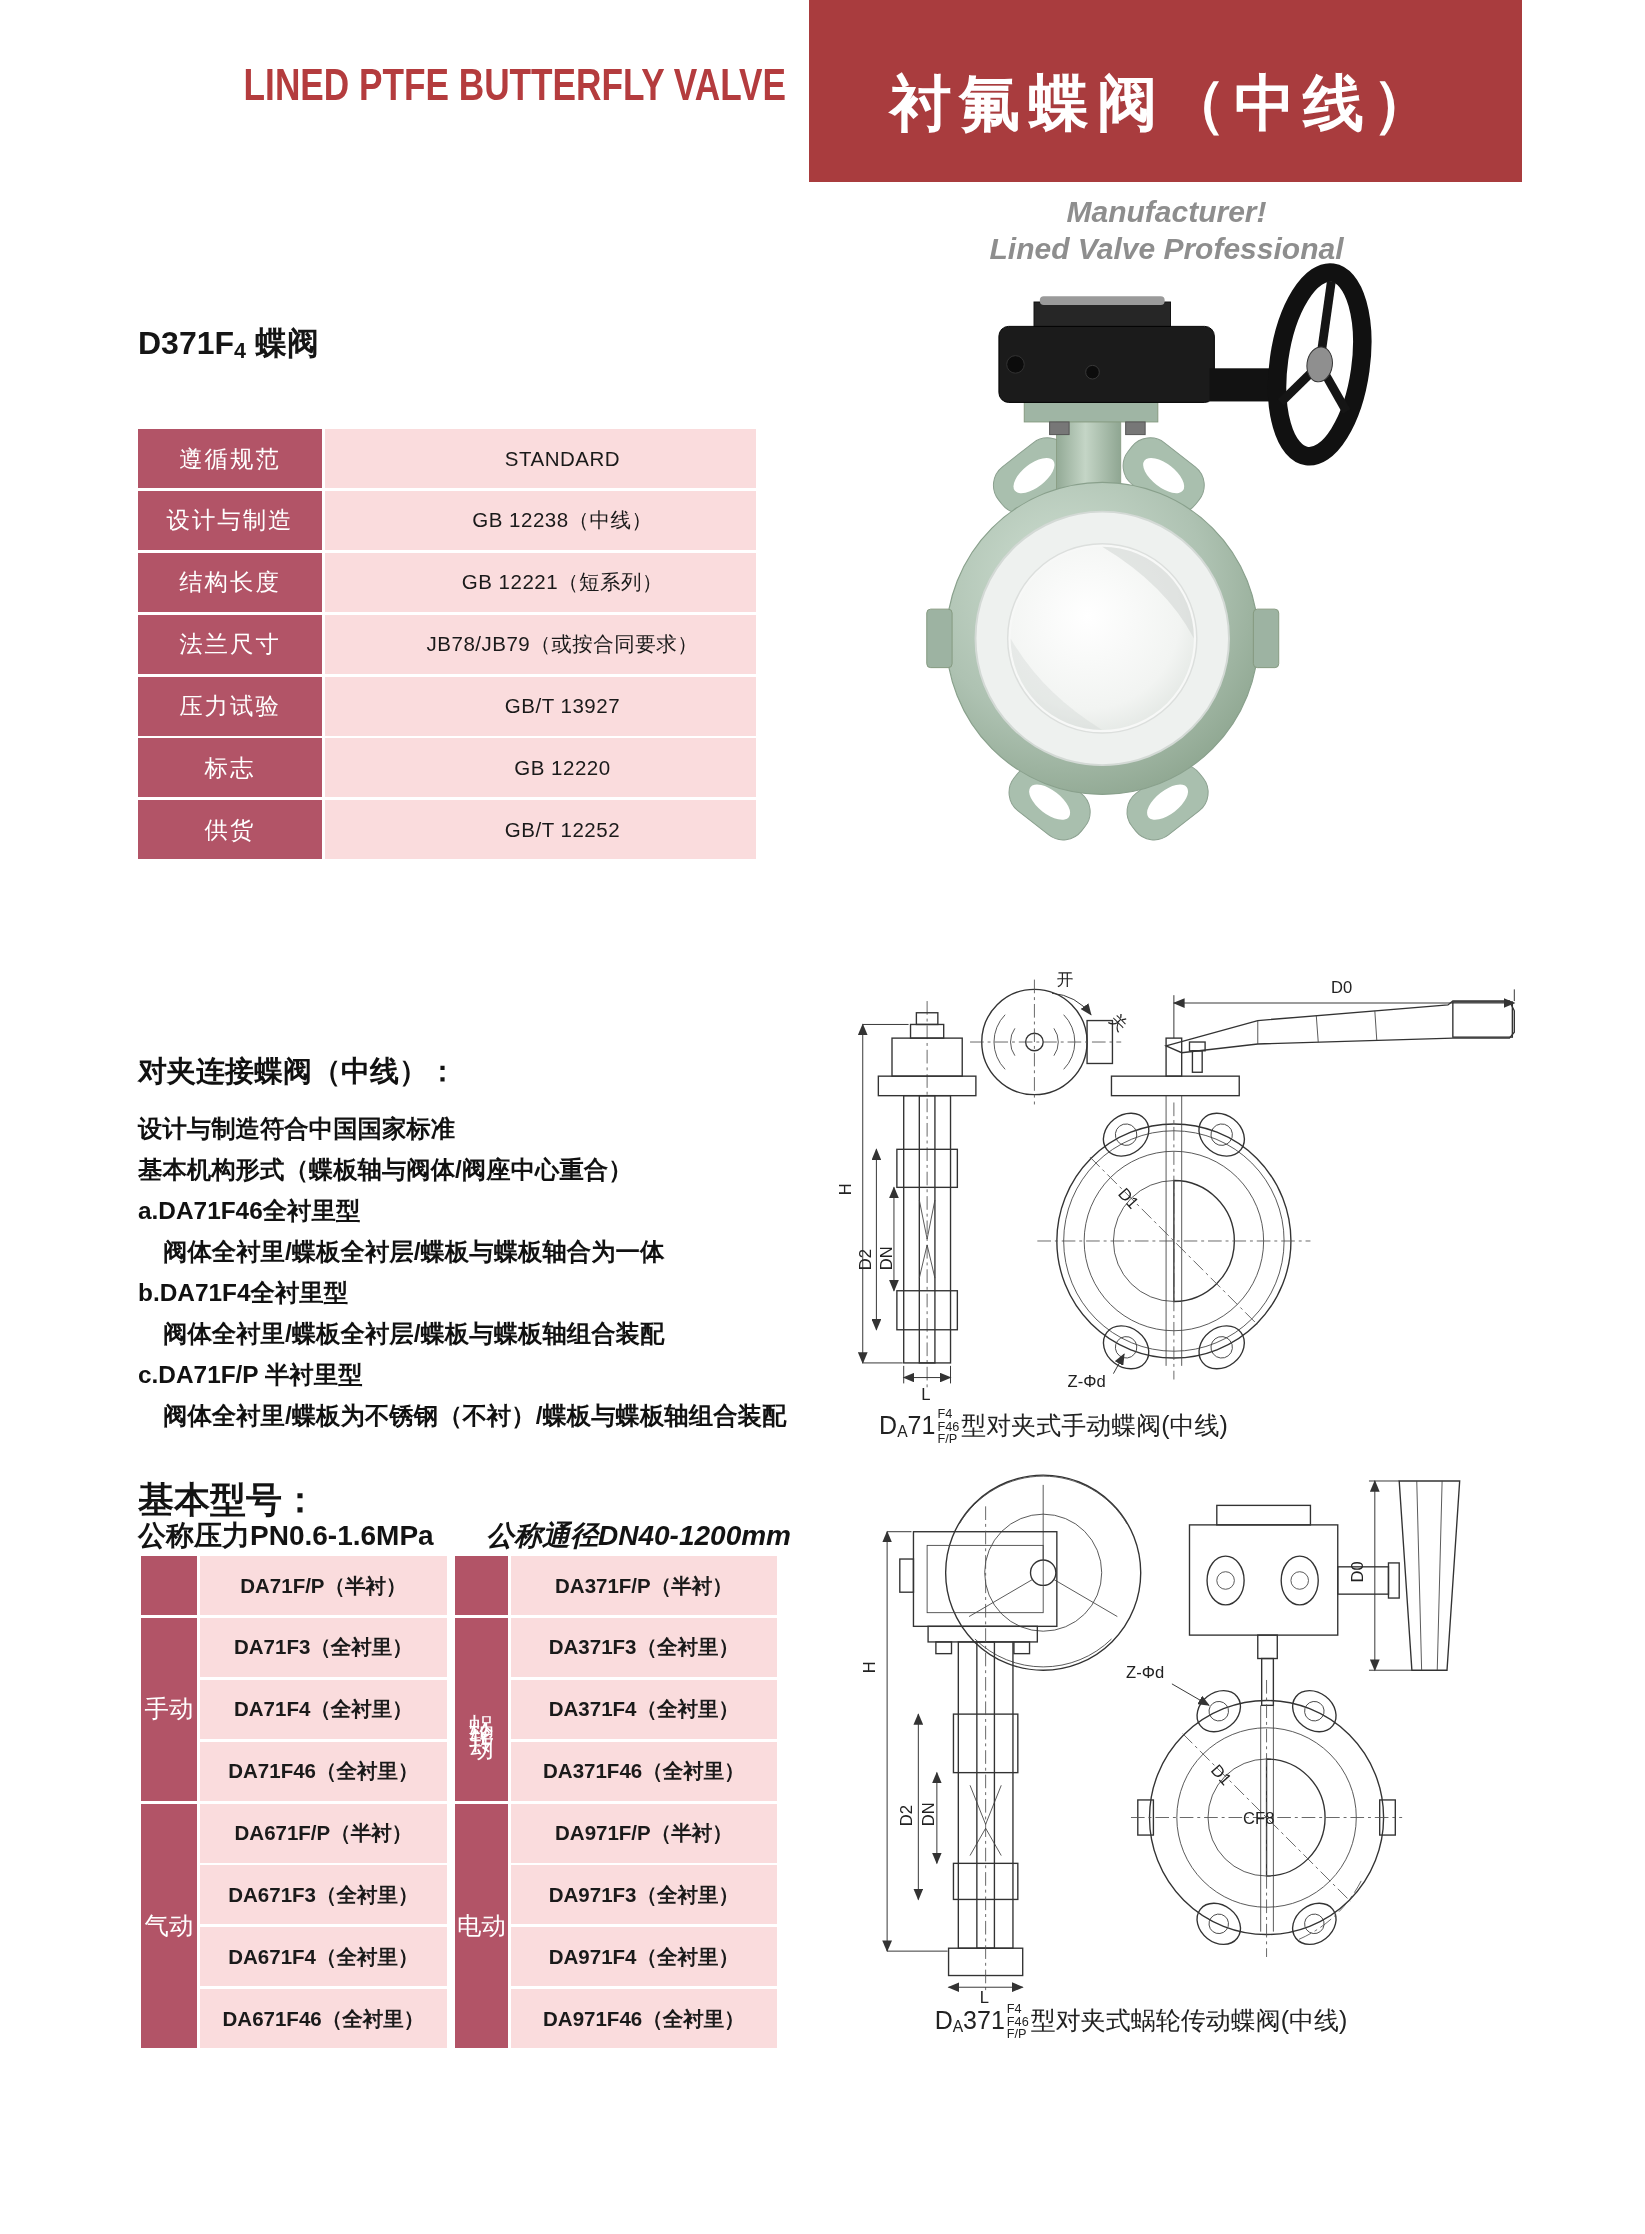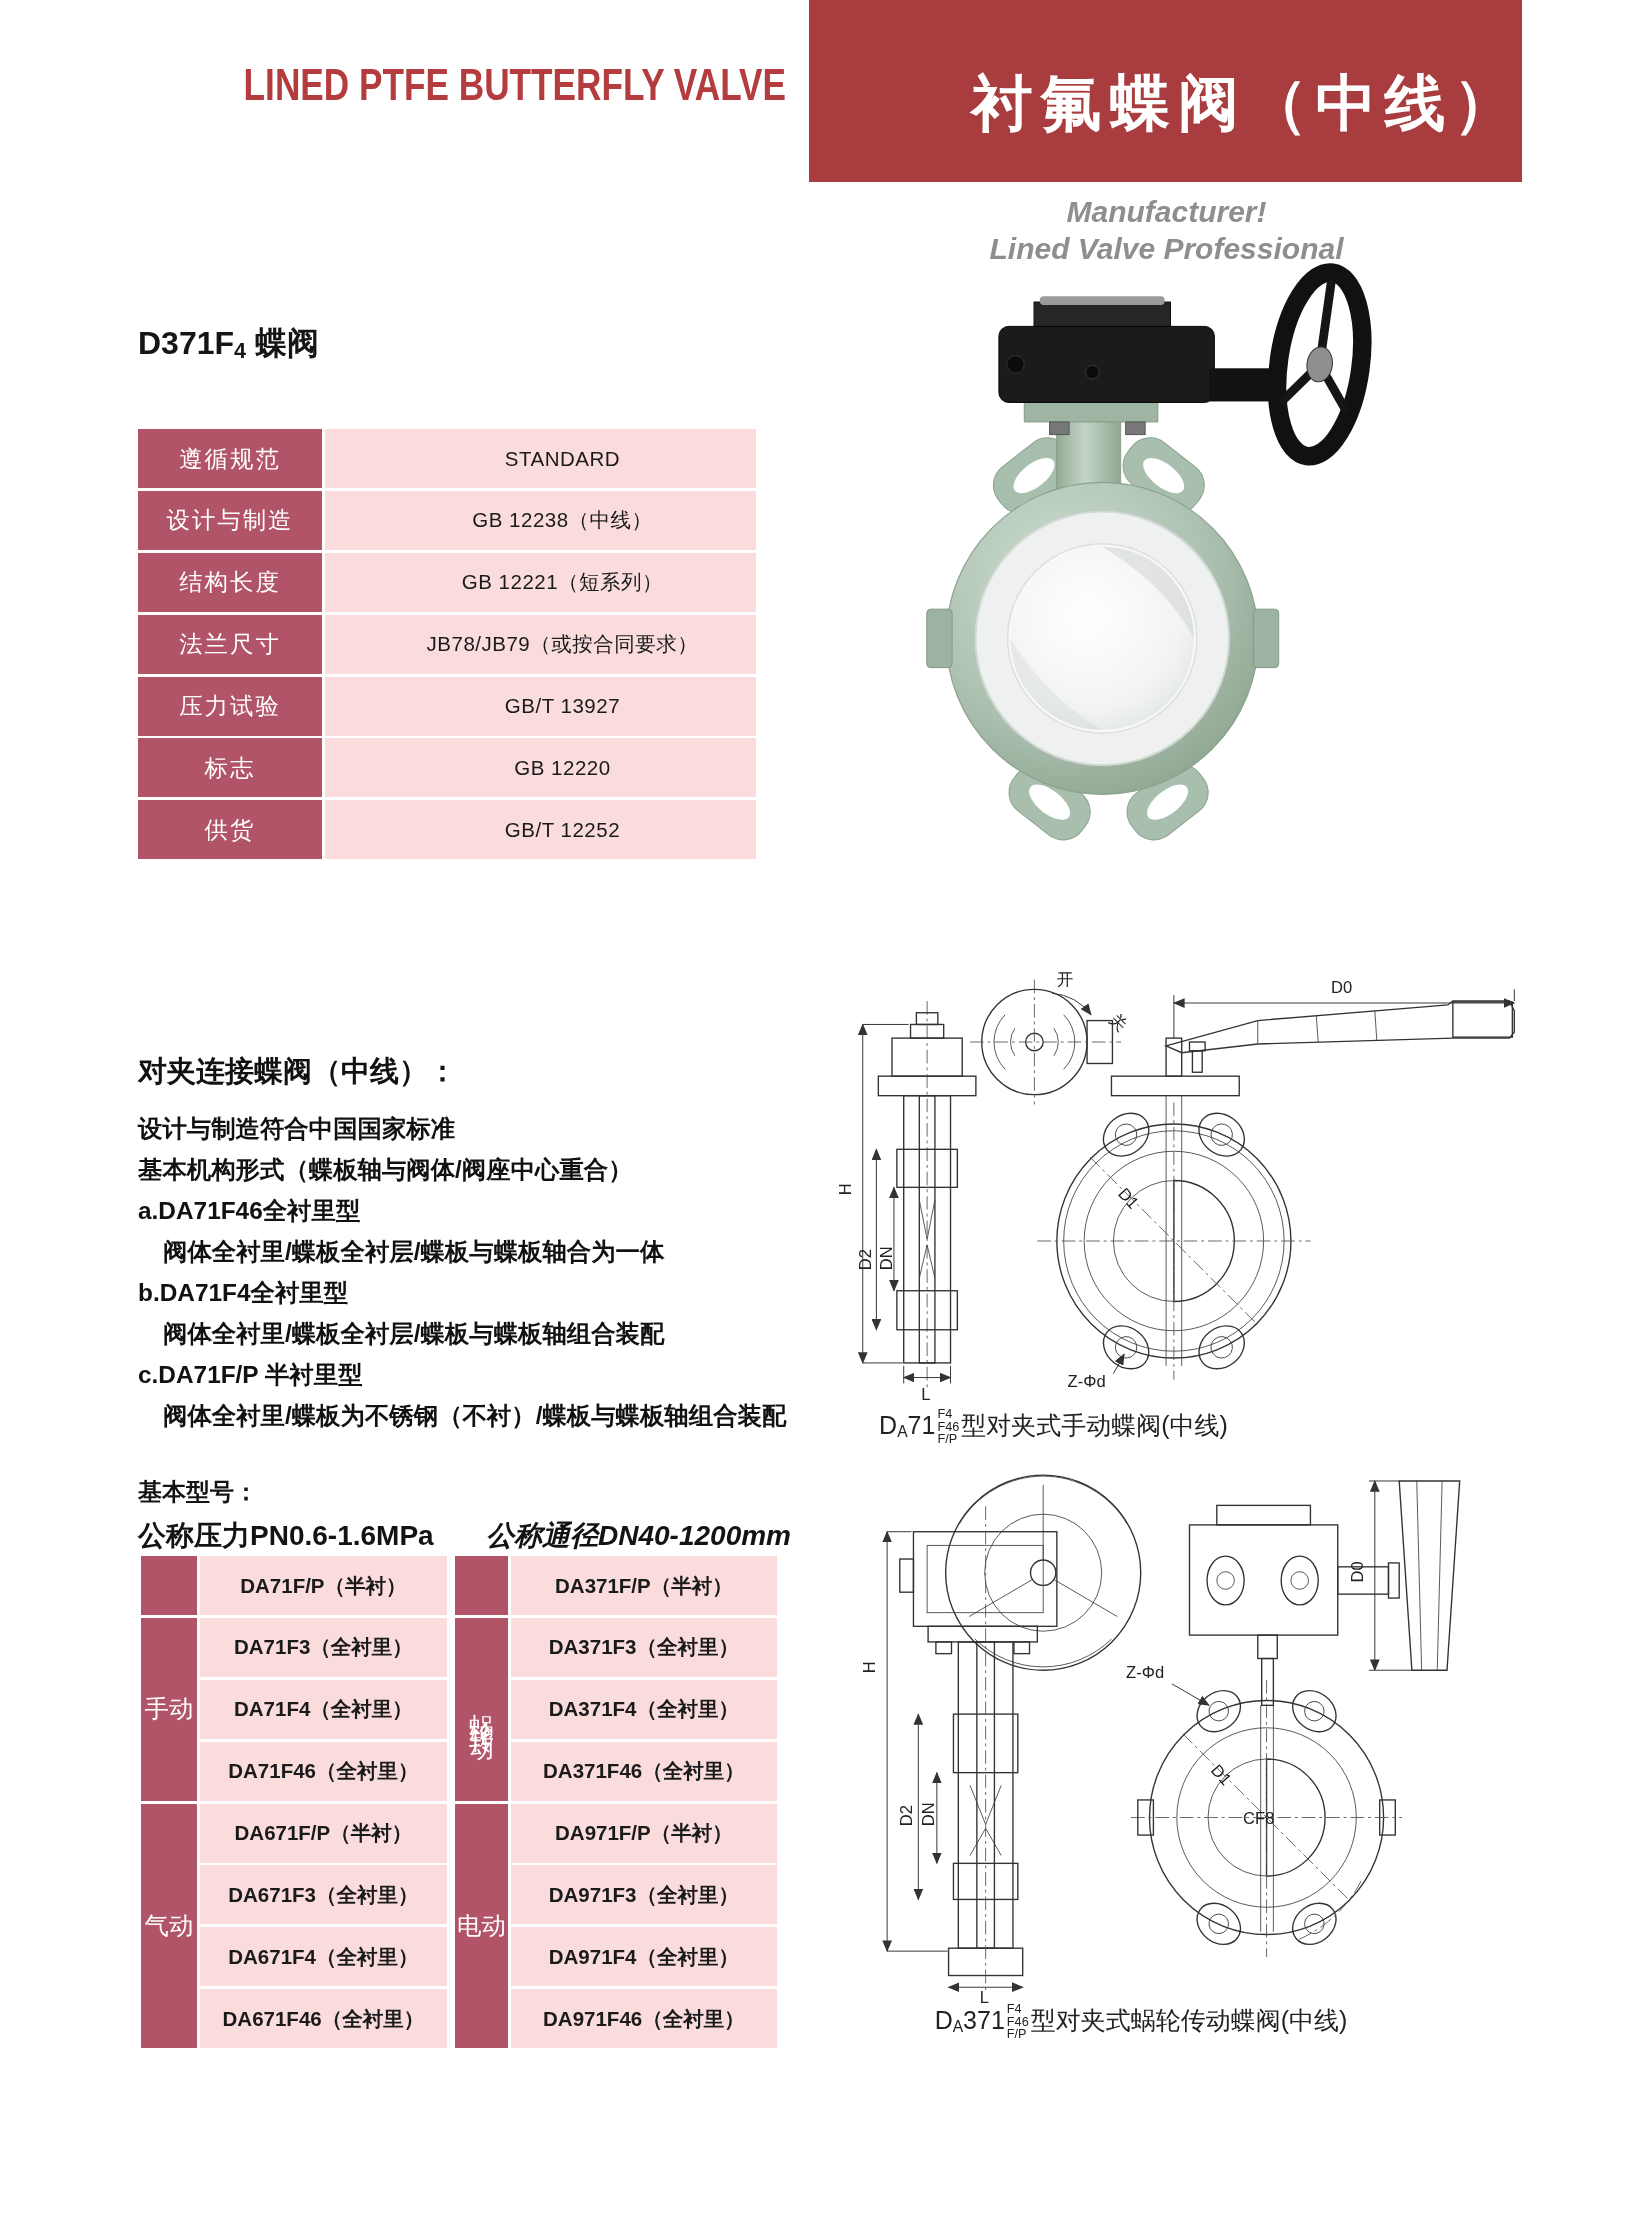--- a/index.html
+++ b/index.html
@@ -4,21 +4,21 @@
 <style>
   html,body{margin:0;padding:0;background:#fff;}
   .page{position:relative;width:1645px;height:2234px;background:#ffffff;
         font-family:"Liberation Sans", sans-serif;overflow:hidden;}
 
   
   .title-en{position:absolute;left:0;top:60px;width:786px;text-align:right;
     font-size:44px;font-weight:700;color:#b43c3e;letter-spacing:0px;
     transform:scaleX(.80);transform-origin:100% 50%;white-space:nowrap;}
   .banner{position:absolute;left:809px;top:0;width:713px;height:182px;background:#a93c3e;
-    display:flex;align-items:center;justify-content:flex-end;}
+    display:flex;align-items:center;justify-content:center;}
   .banner-title{color:#ffffff;font-size:61px;font-weight:700;letter-spacing:7.8px;padding-top:25px;white-space:nowrap;}
   .subtitle{position:absolute;left:874px;top:193px;width:585px;text-align:center;
     color:#8e8e8e;font-size:30px;font-style:italic;font-weight:600;line-height:37px;}
 
   
   .prod-heading{position:absolute;left:138px;top:322px;font-size:32px;font-weight:700;color:#151515;}
   .prod-heading .sub{font-size:21.5px;vertical-align:-3.9px;}
 
   
   .spec-table{position:absolute;left:138px;top:429px;width:618px;display:flex;flex-direction:column;gap:2.9px;}
@@ -28,21 +28,21 @@
   .spec-value{flex:1;background:#fadcdd;color:#1a1a1a;display:flex;align-items:center;justify-content:center;
     font-weight:400;font-size:20.5px;letter-spacing:0.5px;padding-left:44px;}
 
   
   .features{position:absolute;left:138px;top:1008px;width:546px;color:#111;margin-top:44px;}
   .features .f-heading{font-size:29px;font-weight:700;margin:0 0 15.6px 0;}
   .features .f-line{font-size:24.4px;font-weight:700;line-height:41px;white-space:nowrap;}
   .features .indent{padding-left:25px;}
 
   
-  .models-heading{position:absolute;left:138px;top:1476px;font-size:24px;font-weight:700;color:#131313;}
+  .models-heading{position:absolute;left:138px;top:1476px;font-size:36px;font-weight:700;color:#131313;}
   .m-sub{position:absolute;top:1517px;font-size:28px;font-weight:700;color:#131313;white-space:nowrap;}
   .m-sub.p{left:138px;} .m-sub.d{left:486px;font-style:italic;}
   .mhalf{position:absolute;top:1556px;display:grid;grid-auto-rows:59px;gap:2.9px;}
   .mhalf.h1{left:141px;grid-template-columns:56px 247px;}
   .mhalf.h2{left:455px;grid-template-columns:53px 266px;}
   .mcat{grid-column:1;background:#b25467;color:#fff;display:flex;align-items:center;justify-content:center;
     font-size:24.4px;}
   .mcat.r1{grid-row:1;} .mcat.r24{grid-row:2 / span 3;} .mcat.r58{grid-row:5 / span 4;}
   .vert{writing-mode:vertical-rl;text-orientation:upright;letter-spacing:7.8px;}
   .mcell{grid-column:2;background:#fadcdd;color:#1a1a1a;display:flex;align-items:center;justify-content:center;

